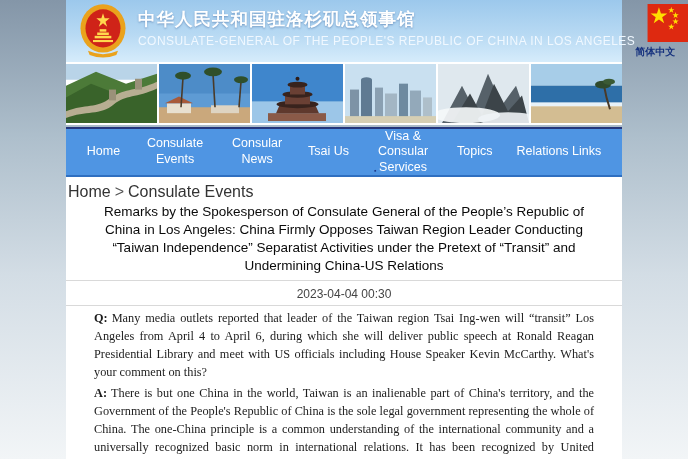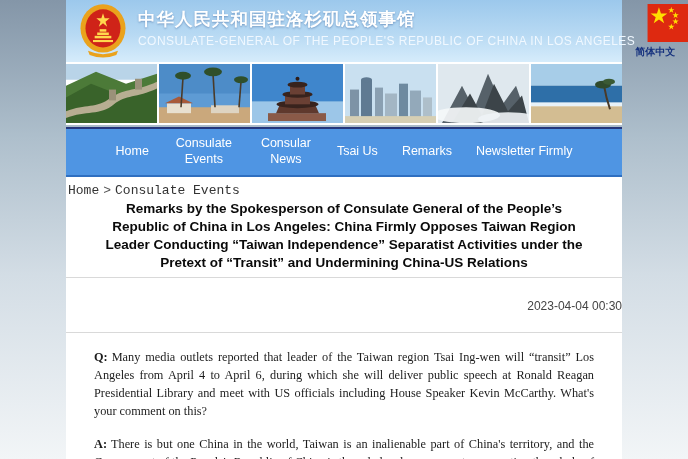--- a/index.html
+++ b/index.html
@@ -46,35 +46,35 @@
   .nav-item{
     position:relative;color:#fff;font-size:12.5px;line-height:1.25;text-align:center;cursor:pointer;
   }
   .nav-i1{width:62px;} .nav-i2{width:54px;} .nav-i4{width:60px;}
   .nav-item .marker{
     position:absolute;left:1px;bottom:1px;font-size:7px;color:#1e3c8c;line-height:1;
   }
 
   
   .content{flex:1 1 auto;background:#fff;padding-top:6px;overflow:hidden;}
-  .crumb{margin:0 0 2px 2px;font-size:13px;color:#333;font-family:Liberation Mono, monospace;}
+  .crumb{margin:0 0 2px 2px;font-size:16px;color:#333;}
   .crumb-link{cursor:pointer;}
   .crumb-sep{margin:0 4px;color:#555;}
   .title{
-    font-size:13.5px;line-height:18px;font-weight:bold;color:#0a0a0a;
+    font-size:13.5px;line-height:18px;font-weight:normal;color:#0a0a0a;
     text-align:center;margin:2px 33px 5px;
   }
   .dateline{
     border-top:1px solid #d9d9d9;border-bottom:1px solid #d9d9d9;
-    text-align:right;padding:18px 0;margin-top:3px;
+    text-align:center;padding:3px 0;margin-top:3px;
   }
   .date{font-size:12px;color:#444;}
   .body p{
     font-family:"Liberation Serif",serif;font-size:12.3px;line-height:18px;color:#1c1c1c;
-    text-align:justify;margin:15px 28px 0;
+    text-align:justify;margin:3px 28px 0;
   }
   .body p strong{margin-right:4px;}
 </style>
 </head>
 <body>
 
 <div class="canvas">
   <div class="site">
 
     <header class="hdr">
@@ -191,22 +191,23 @@
             <ellipse cx="78" cy="18" rx="6" ry="3" fill="#3a5a34"></ellipse>
           </svg>
         </div>
       </div>
 
     <nav class="nav" id="nav">
         <div class="nav-item nav-i0"><span>Home</span></div>
         <div class="nav-item nav-i1"><span>Consulate Events</span></div>
         <div class="nav-item nav-i2"><span>Consular News</span></div>
         <div class="nav-item nav-i3"><span>Tsai Us</span></div>
-        <div class="nav-item nav-i5"><span>Remarks</span></div>
-        <div class="nav-item nav-i6"><span>Newsletter Firmly</span></div>
+        <div class="nav-item nav-i4"><span>Visa &amp; Consular Services</span><span class="marker">▪</span></div>
+        <div class="nav-item nav-i5"><span>Topics</span></div>
+        <div class="nav-item nav-i6"><span>Relations Links</span></div>
       </nav>
 
     <main class="content">
       <div class="crumb" id="crumb"><span class="crumb-link">Home</span><span class="crumb-sep">&gt;</span><span class="crumb-link">Consulate Events</span></div>
       <h1 class="title">Remarks by the Spokesperson of Consulate General of the People’s Republic of China in Los Angeles: China Firmly Opposes Taiwan Region Leader Conducting “Taiwan Independence” Separatist Activities under the Pretext of “Transit” and Undermining China-US Relations</h1>
       <div class="dateline">
         <span class="date">2023-04-04 00:30</span>
       </div>
       <div class="body" id="paras">
           <p><strong>Q:</strong><span>Many media outlets reported that leader of the Taiwan region Tsai Ing-wen will “transit” Los Angeles from April 4 to April 6, during which she will deliver public speech at Ronald Reagan Presidential Library and meet with US officials including House Speaker Kevin McCarthy. What's your comment on this?</span></p>

